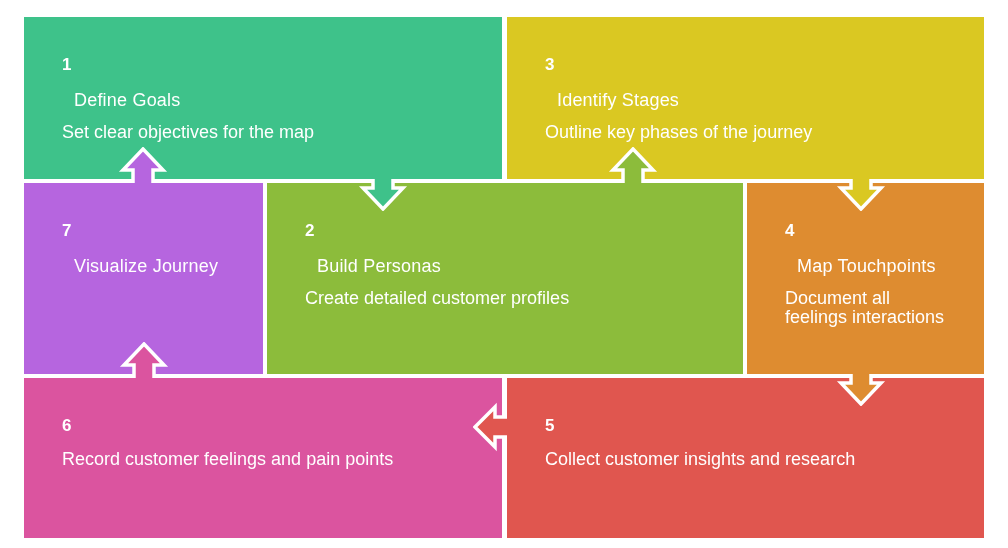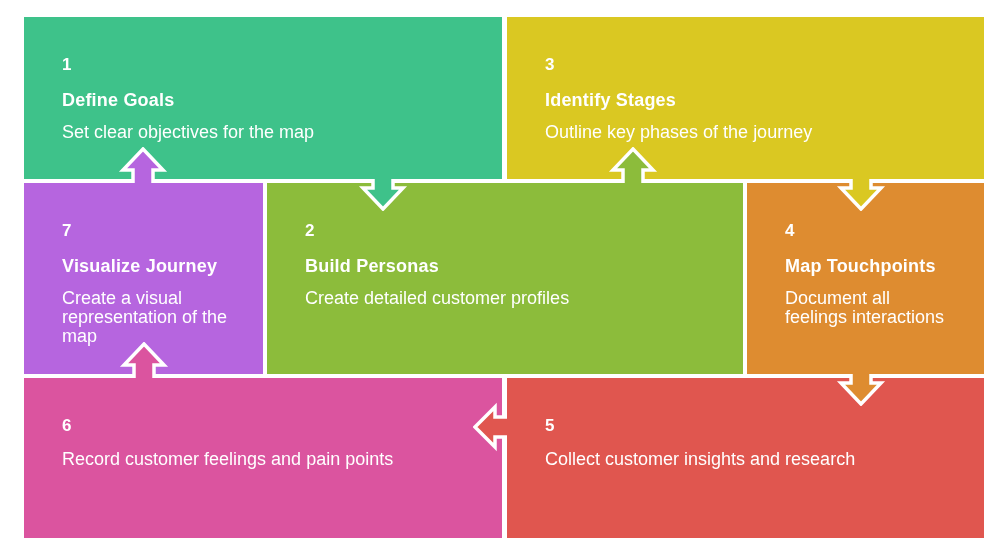--- a/index.html
+++ b/index.html
@@ -22,23 +22,23 @@
     color: #ffffff;
   }
   .num {
     font-size: 17px;
     font-weight: 700;
     line-height: 20px;
     margin: 0 0 14px 0;
   }
   .title {
     font-size: 18px;
-    font-weight: 700;
+    font-weight: 400;
     line-height: 22px;
-    margin: 0 0 12px 0;
+    margin: 0 0 12px 12px;
     white-space: nowrap;
     letter-spacing: 0.2px;
   }
   .desc {
     font-size: 18px;
     font-weight: 400;
     line-height: 19px;
     margin: 0;
   }
   .arrow {
@@ -65,21 +65,20 @@
 
   <section class="block" style="left: 507px; top: 17px; width: 477px; height: 162px; background-color: rgb(218, 200, 34);">
     <div class="num">3</div>
     <h2 class="title">Identify Stages</h2>
     <p class="desc">Outline key phases of the journey</p>
   </section>
 
   <section class="block" style="left: 24px; top: 183px; width: 239px; height: 191px; background-color: rgb(182, 101, 223);">
     <div class="num">7</div>
     <h2 class="title">Visualize Journey</h2>
-    <p class="desc">Create a visual representation of the map</p>
   </section>
 
   <section class="block" style="left: 267px; top: 183px; width: 476px; height: 191px; background-color: rgb(140, 188, 59);">
     <div class="num">2</div>
     <h2 class="title">Build Personas</h2>
     <p class="desc">Create detailed customer profiles</p>
   </section>
 
   <section class="block" style="left: 747px; top: 183px; width: 237px; height: 191px; background-color: rgb(222, 140, 48);">
     <div class="num">4</div>

